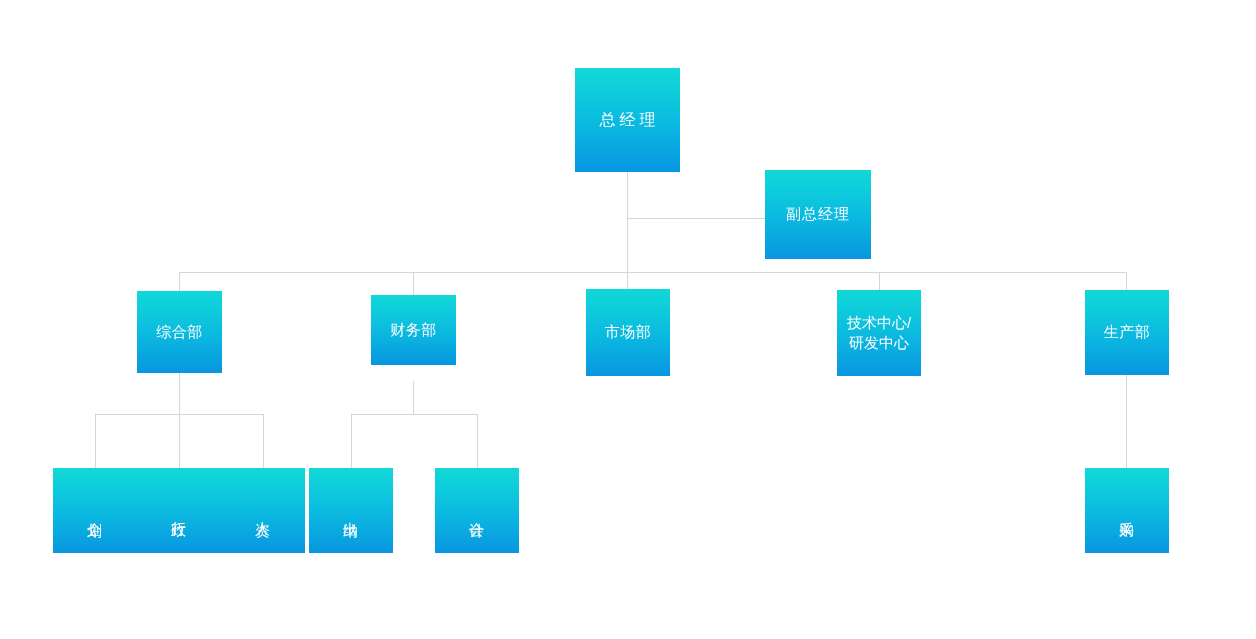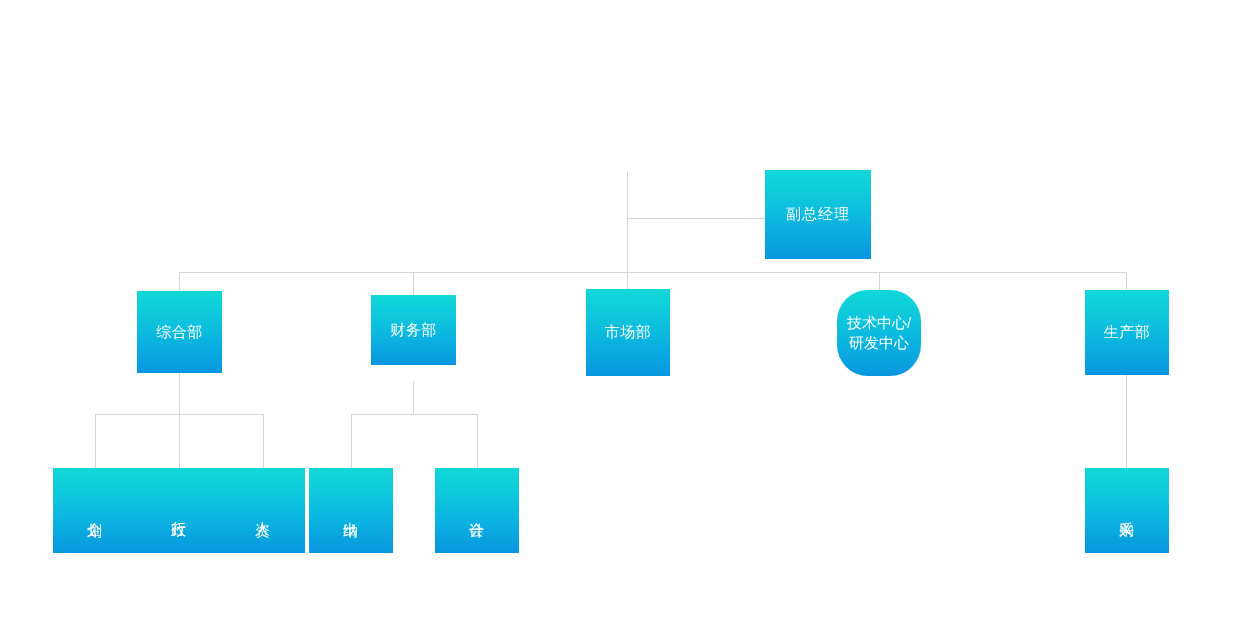--- a/index.html
+++ b/index.html
@@ -95,38 +95,41 @@
   <div class="line v" style="left:179px; top:414px; height:55px;"></div>
   <div class="line v" style="left:263px; top:414px; height:55px;"></div>
 
   <div class="line v" style="left:413px; top:381px; height:33px;"></div>
   <div class="line h" style="left:351px; top:414px; width:126px;"></div>
   <div class="line v" style="left:351px; top:414px; height:55px;"></div>
   <div class="line v" style="left:477px; top:414px; height:55px;"></div>
 
   <div class="line v" style="left:1126px; top:374px; height:95px;"></div>
 
+  <div class="node root" style="left:575px; top:68px; width:105px; height:104px;">
+    <span class="label">总经理</span>
+  </div>
 
   <div class="node exec" style="left:765px; top:170px; width:106px; height:89px;">
     <span class="label">副总经理</span>
   </div>
 
   <div class="node dept" style="left:137px; top:291px; width:85px; height:82px;">
     <span class="label">综合部</span>
   </div>
 
   <div class="node dept" style="left:371px; top:295px; width:85px; height:70px;">
     <span class="label">财务部</span>
   </div>
 
   <div class="node dept" style="left:586px; top:289px; width:84px; height:87px;">
     <span class="label">市场部</span>
   </div>
 
-  <div class="node dept two-line" style="left:837px; top:290px; width:84px; height:86px;border-radius:31px;">
+  <div class="node dept two-line" style="left:837px; top:290px; width:84px; height:86px;">
     <span class="label">技术中心/
 研发中心</span>
   </div>
 
   <div class="node dept" style="left:1085px; top:290px; width:84px; height:85px;">
     <span class="label">生产部</span>
   </div>
 
   <div class="node leaf" style="left:53px; top:468px; width:84px; height:85px;">
     <span class="label">企划</span>

